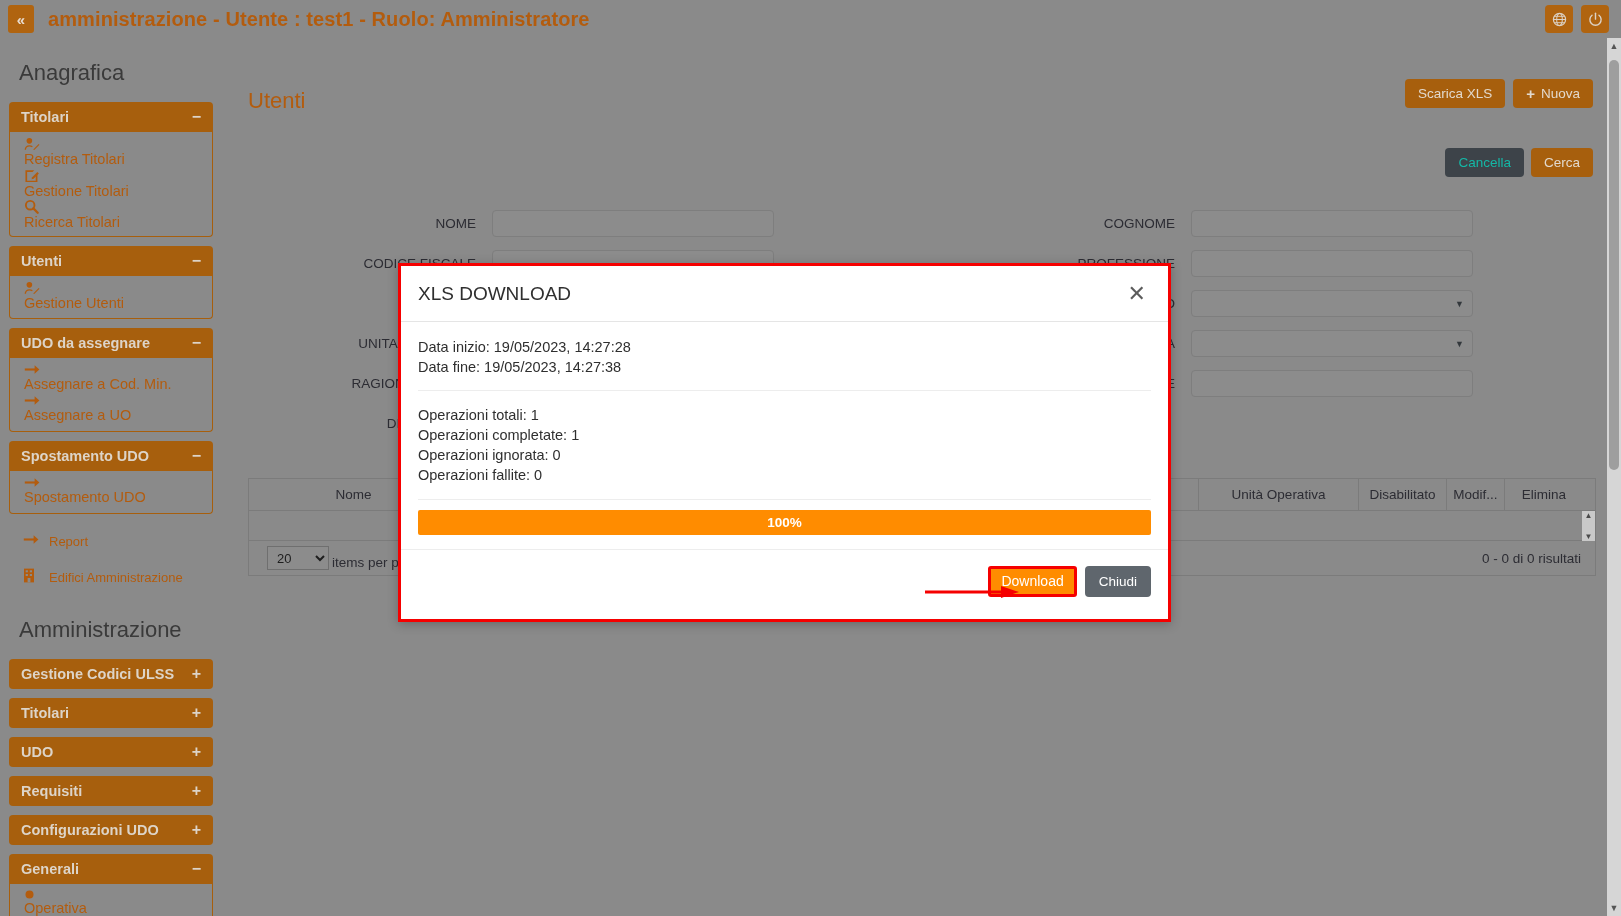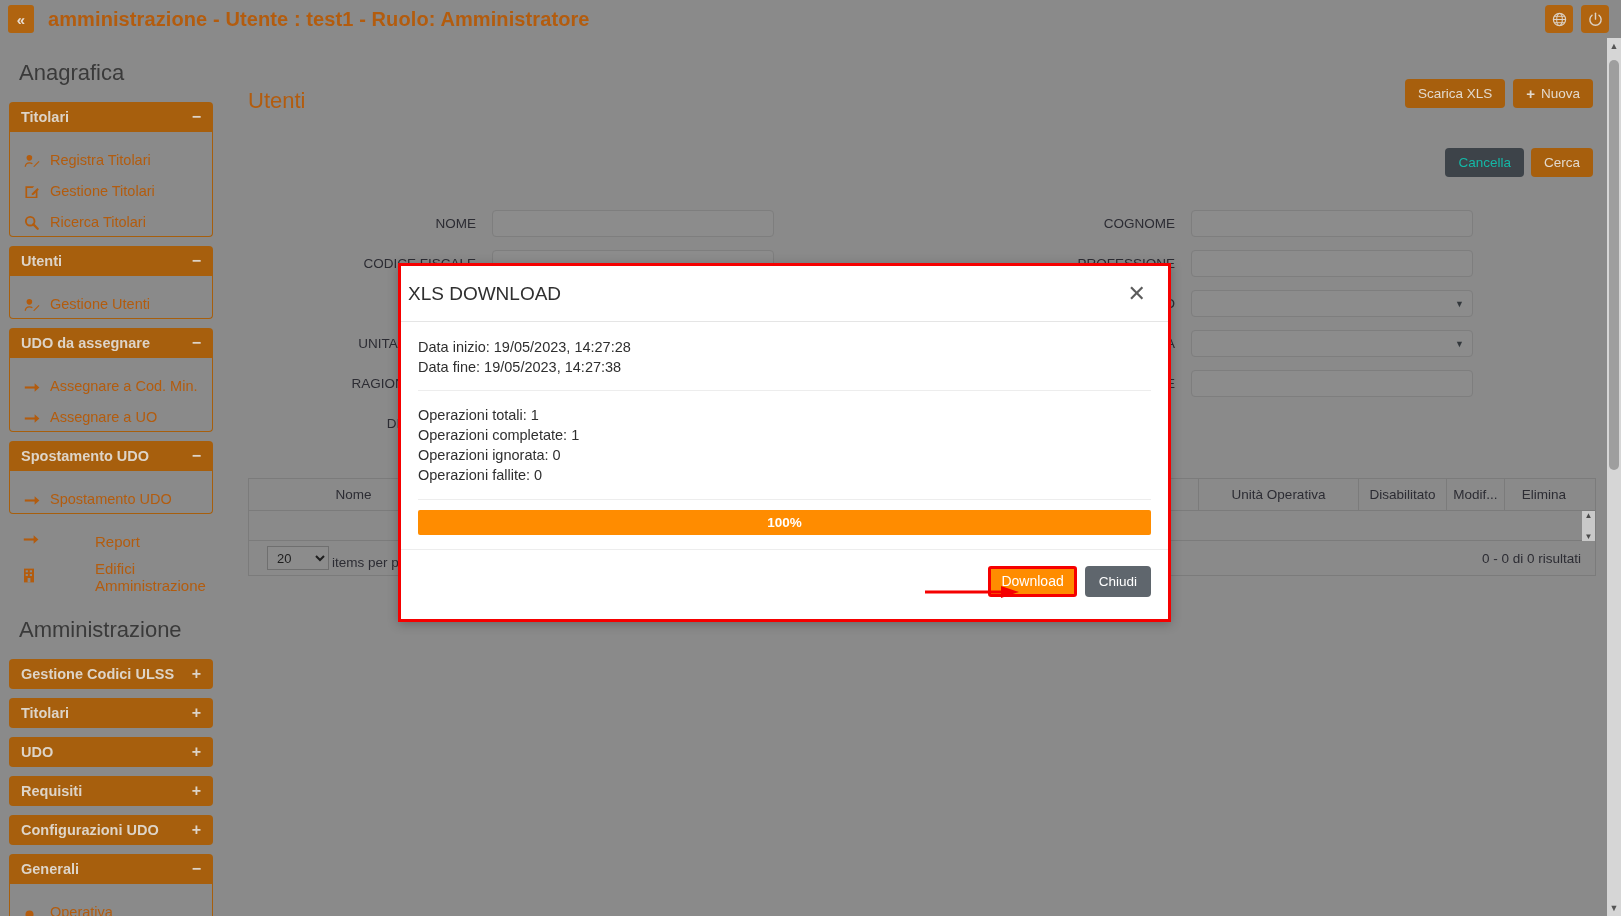--- a/index.html
+++ b/index.html
@@ -72,33 +72,33 @@
   }
   .sb-group.open > .sb-group-header { border-radius:4px 4px 0 0; }
   .sb-group-header .tog { margin-left:auto; font-size:16px; font-weight:bold; }
   .sb-group-body {
     border:1px solid #a75f0d;
     border-top:none;
     border-radius:0 0 4px 4px;
     padding:5px 0 6px 0;
   }
   .sb-item {
-    display:flex; align-items:flex-end;
+    display:flex; align-items:flex-start;
     height:31px;
     padding-left:14px;
     color:#b35c0e; font-size:14.5px;
     cursor:pointer;
+    flex-direction:column;
   }
   .sb-item .ic { width:26px; flex:none; font-size:14px; color:#b35c0e; display:flex; align-items:center; }
   .sb-loose {
     display:flex; align-items:center;
     height:36px; padding-left:14px;
-    color:#b35c0e; font-size:15px;
+    color:#b35c0e; font-size:13px;
     cursor:pointer;
-    gap:46px;
   }
   .sb-loose .ic { width:26px; flex:none; font-size:14px; }
   .sb-group.closed > .sb-group-header { border-radius:4px; }
 
   
   .sb-scrollbar {
     position:absolute; top:38px; right:0; width:14px; height:878px;
     background:#d6d6d6; z-index:6;
   }
   .sb-scrollbar .track-up, .sb-scrollbar .track-dn {
@@ -216,21 +216,21 @@
     left:398px; top:263px;
     width:773px; height:359px;
     border:3px solid #f50000;
     background:#ffffff;
     z-index:30;
     box-shadow:0 2px 10px rgba(0,0,0,.25);
   }
   .modal-header {
     height:56px;
     display:flex; align-items:center;
-    padding:0 22px 0 7px;
+    padding:0 22px 0 17px;
     border-bottom:1px solid #e5e5e5;
   }
   .modal-title { font-size:19px; color:#2f2f2f; }
   .modal-close {
     margin-left:auto; font-size:22px; color:#5c5c5c;
     cursor:pointer; line-height:1;
   }
   .modal-body { padding:0 17px; }
   .mb-sec-dates { padding:15px 0 13px 0; }
   .mb-line { font-size:14.5px; color:#2f2f2f; line-height:20px; }

